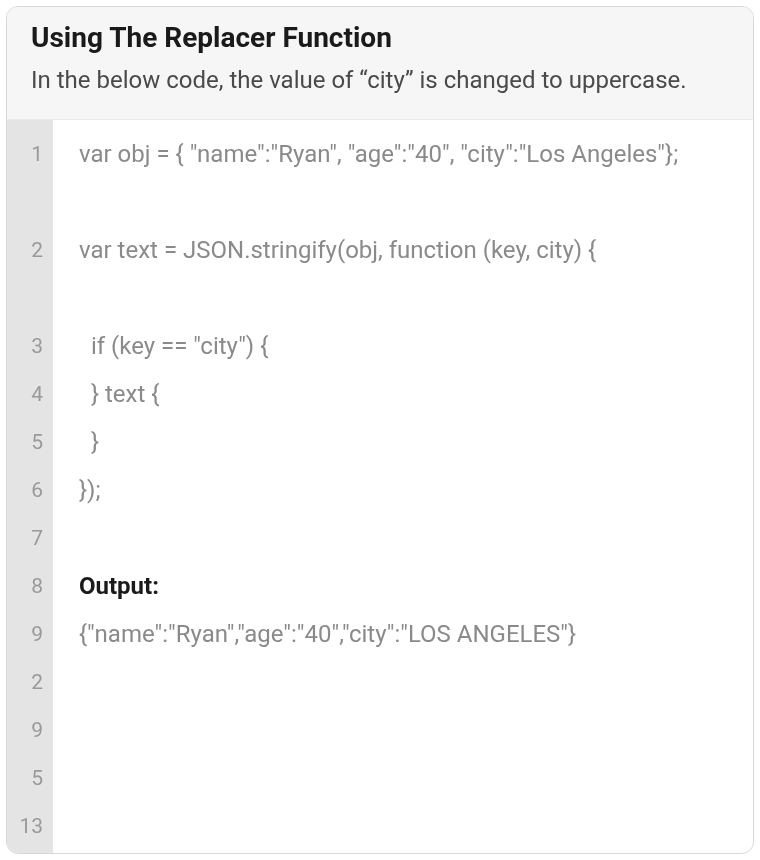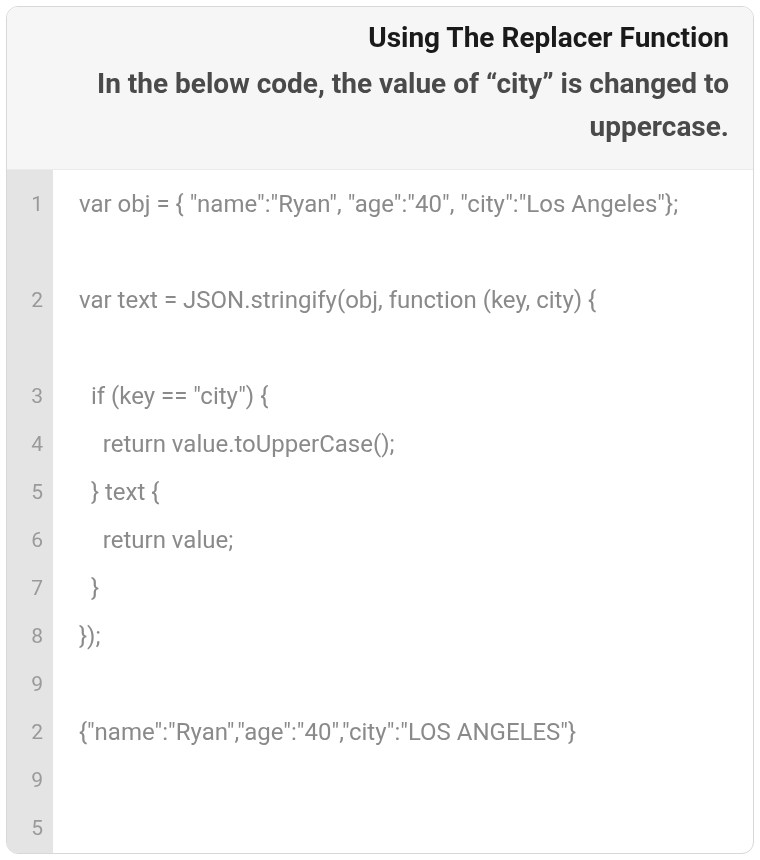--- a/index.html
+++ b/index.html
@@ -15,34 +15,34 @@
     border: 1px solid #d8d8d8;
     border-radius: 12px;
     overflow: hidden;
     background: #ffffff;
     display: flex;
     flex-direction: column;
   }
   .header {
     background: #f6f6f6;
     padding: 14px 24px 20px 24px;
-    text-align: right;
+    text-align: left;
     border-bottom: 1px solid #eaeaea;
   }
   .header h1 {
     font-size: 28px;
     font-weight: 700;
     color: #1a1a1a;
     margin-bottom: 8px;
   }
   .header p {
-    font-size: 28px;
+    font-size: 24px;
     color: #4a4a4a;
     line-height: 1.55;
-    font-weight: 700;
+    font-weight: 400;
   }
   .code-area {
     flex: 1;
     display: flex;
     overflow: hidden;
   }
   .gutter {
     background: #e4e4e4;
     width: 46px;
     padding-top: 10px;
@@ -97,24 +97,23 @@
       <div class="ln">2</div>
       <div class="ln">9</div>
       <div class="ln">5</div>
       <div class="ln">13</div>
       <div class="ln">14</div>
     </div>
     <div class="code">
       <div class="line wrap2">var obj = { "name":"Ryan", "age":"40", "city":"Los Angeles"};</div>
       <div class="line wrap2">var text = JSON.stringify(obj, function (key, city) {</div>
       <div class="line">  if (key == "city") {</div>
-      <div class="line">    return value.toUpperCase();</div>
       <div class="line">  } text {</div>
-      <div class="line">    return value;</div>
       <div class="line">  }</div>
       <div class="line">});</div>
       <div class="line"></div>
+      <div class="line"><span class="bold">Output:</span></div>
       <div class="line">{"name":"Ryan","age":"40","city":"LOS ANGELES"}</div>
       <div class="line"></div>
       <div class="line"></div>
     </div>
   </div>
 </div>
 
 </body></html>

